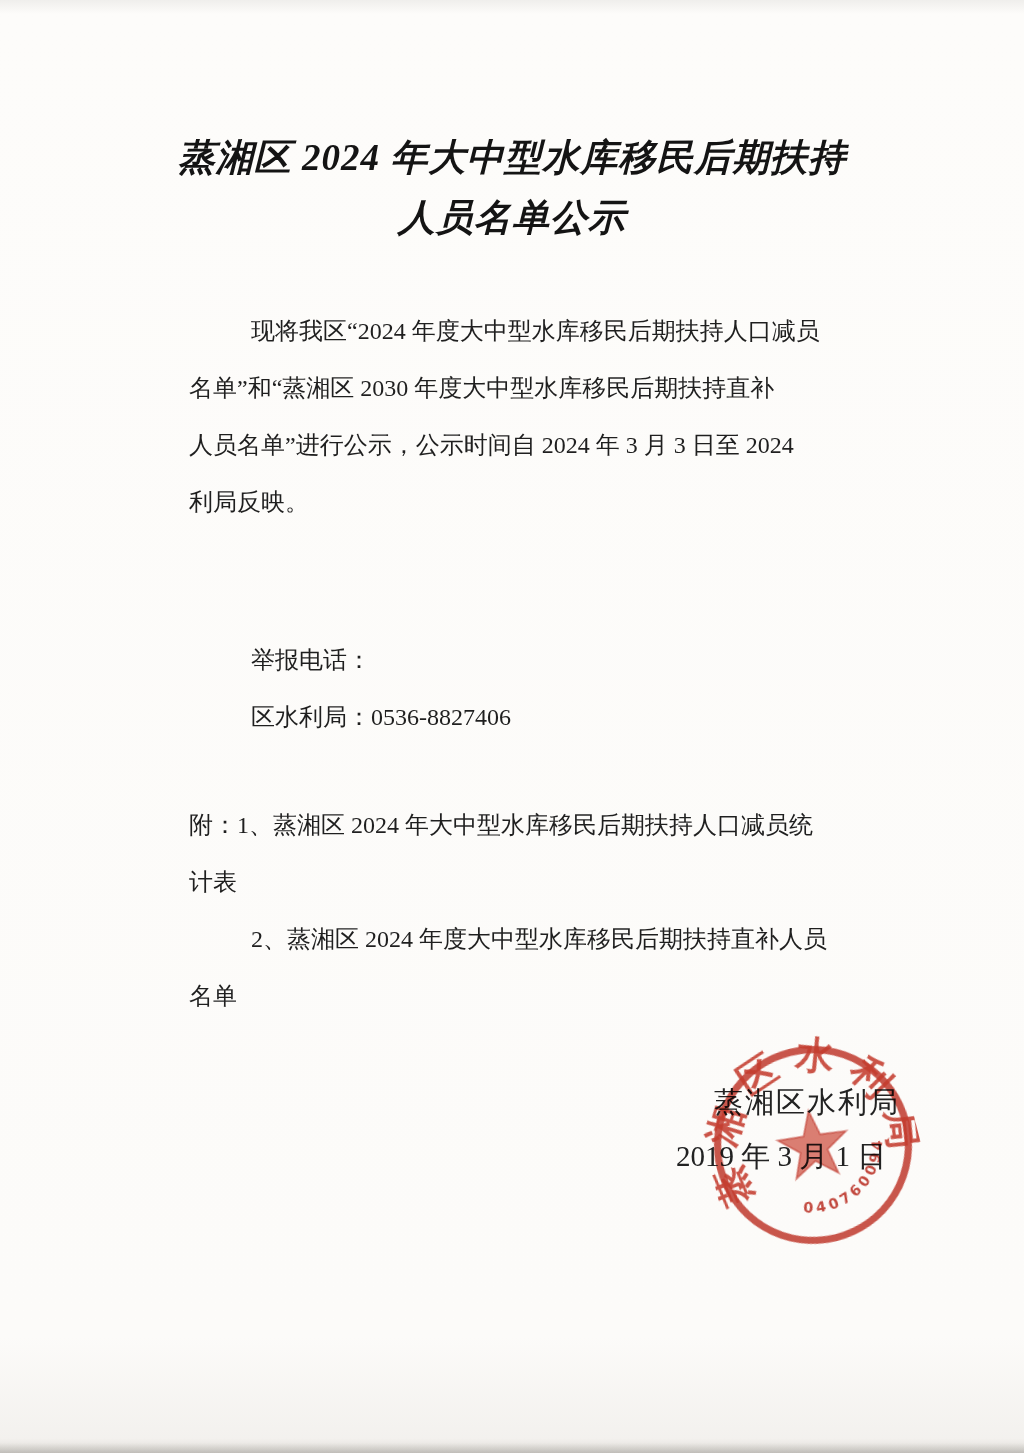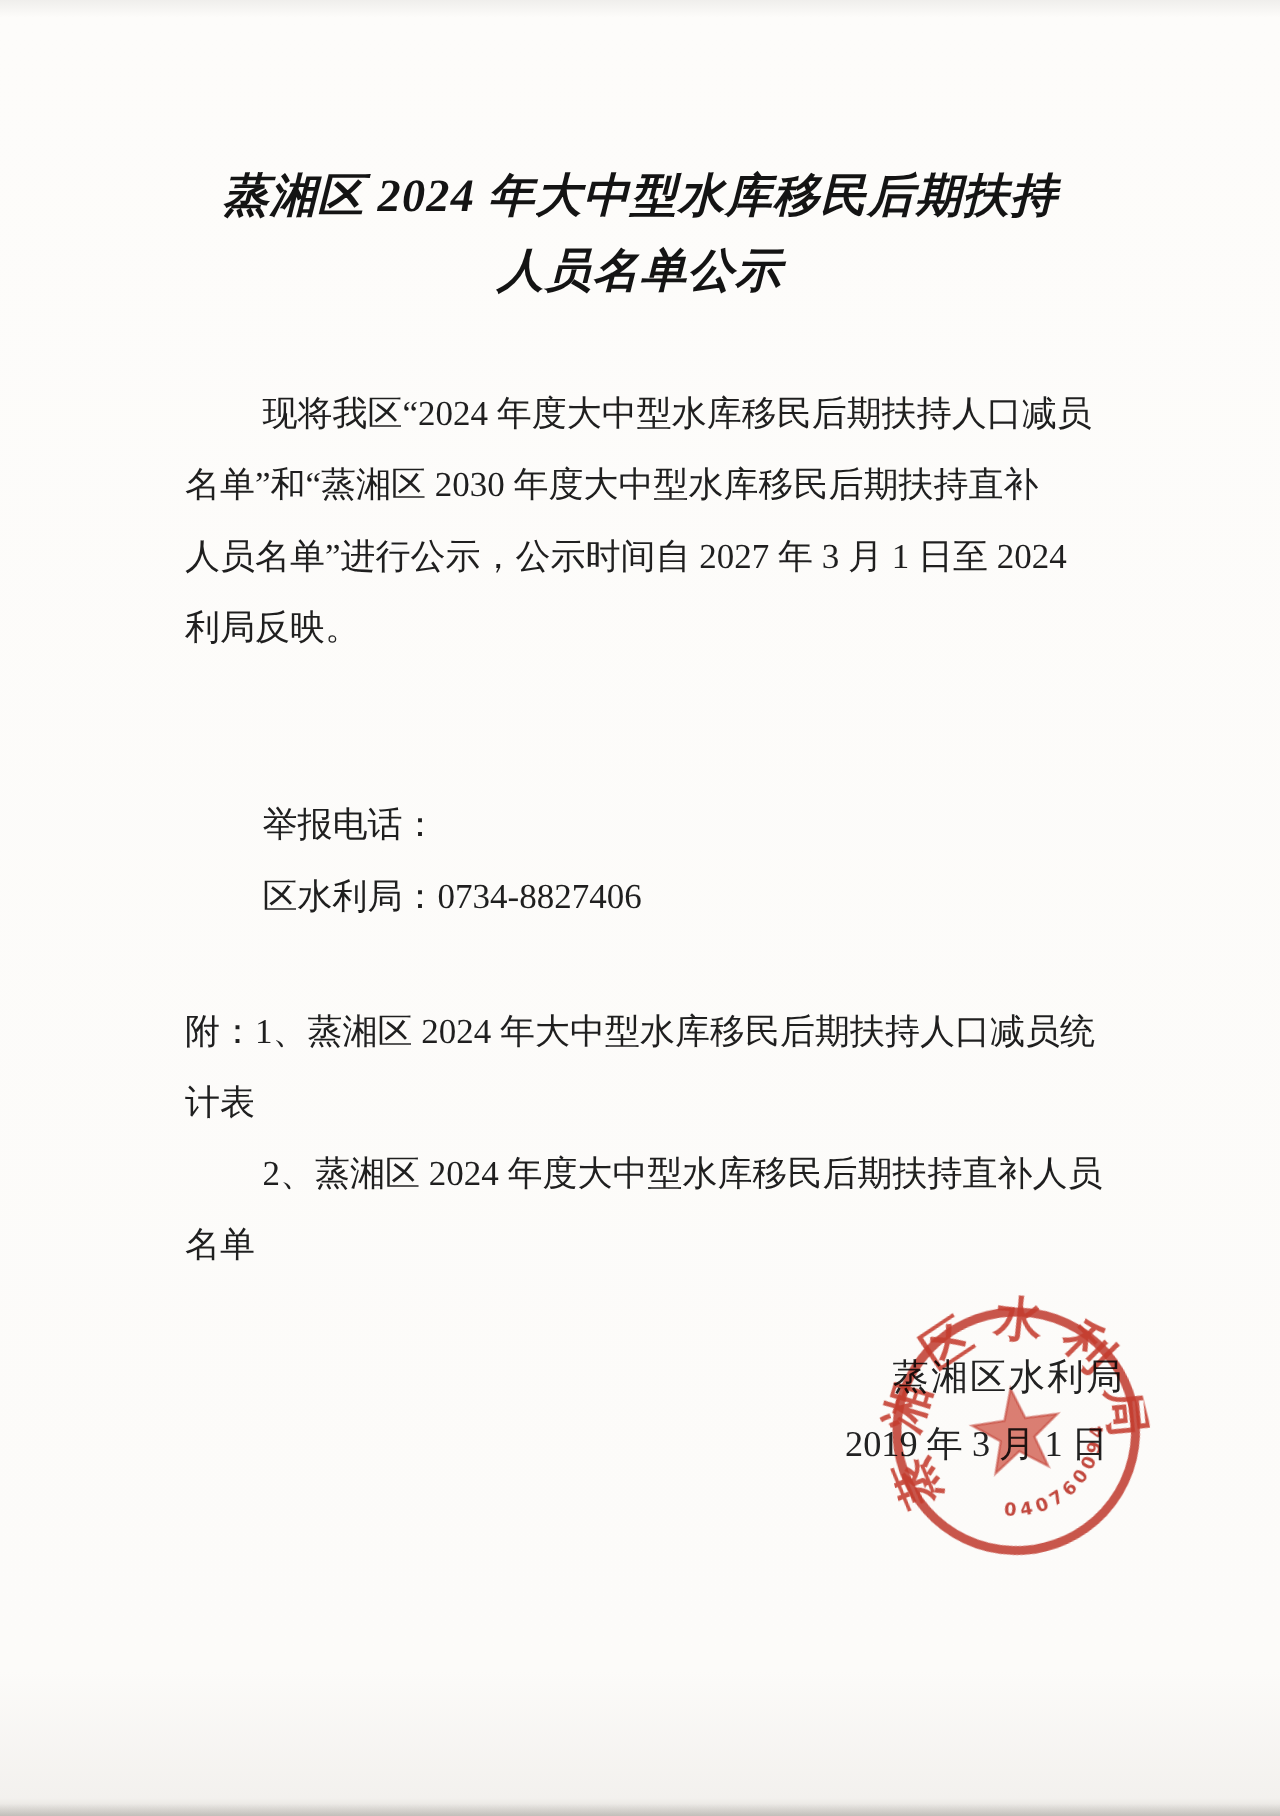--- a/index.html
+++ b/index.html
@@ -25,22 +25,23 @@
     position:absolute;top:128px;left:0;right:0;
     text-align:center;
     font-size:37px;font-weight:bold;line-height:60px;
     letter-spacing:1px;color:#141414;font-style:italic;
   }
   .textcol{position:absolute;left:148px;width:748px;}
   .body-block{top:303px;}
   .contact-block{top:632px;}
   .attach-block{top:797px;}
   .line{
-    font-size:28px;line-height:57px;white-space:nowrap;
+    font-size:24px;line-height:57px;white-space:nowrap;
     color:#1f1f1f;
+    margin-left:41px;
   }
   .indent{padding-left:62px;}
   .sig-org{
     position:absolute;top:1084px;left:714px;width:190px;
     font-size:29px;line-height:36px;letter-spacing:2px;
     white-space:nowrap;color:#222;z-index:1;
   }
   .sig-date{
     position:absolute;top:1136px;left:676px;width:230px;
     font-size:29px;line-height:40px;white-space:nowrap;color:#222;z-index:1;
@@ -70,27 +71,27 @@
 <div class="page">
 
   <div class="title">
     <div>蒸湘区 2024 年大中型水库移民后期扶持</div>
     <div>人员名单公示</div>
   </div>
 
   <div class="textcol body-block">
     <div class="line indent">现将我区“2024 年度大中型水库移民后期扶持人口减员</div>
     <div class="line">名单”和“蒸湘区 2030 年度大中型水库移民后期扶持直补</div>
-    <div class="line">人员名单”进行公示，公示时间自 2027 年 3 月 1 日至 2024</div>
+    <div class="line">人员名单”进行公示，公示时间自 2024 年 3 月 3 日至 2024</div>
     <div class="line">利局反映。</div>
   </div>
 
   <div class="textcol contact-block">
     <div class="line indent">举报电话：</div>
-    <div class="line indent">区水利局：0734-8827406</div>
+    <div class="line indent">区水利局：0536-8827406</div>
   </div>
 
   <div class="textcol attach-block">
     <div class="line">附：1、蒸湘区 2024 年大中型水库移民后期扶持人口减员统</div>
     <div class="line">计表</div>
     <div class="line indent">2、蒸湘区 2024 年度大中型水库移民后期扶持直补人员</div>
     <div class="line">名单</div>
   </div>
 
   <div class="sig-org">蒸湘区水利局</div>

